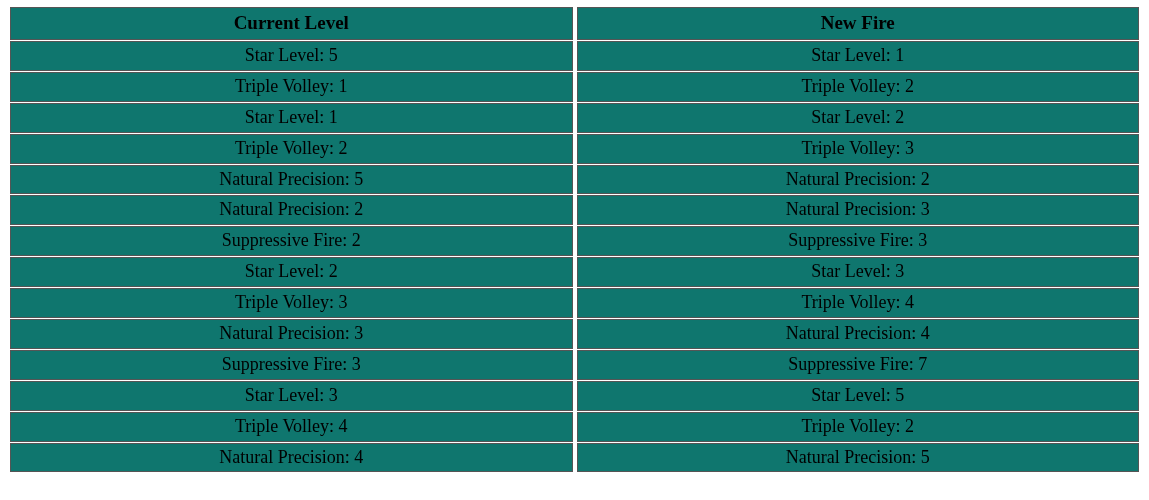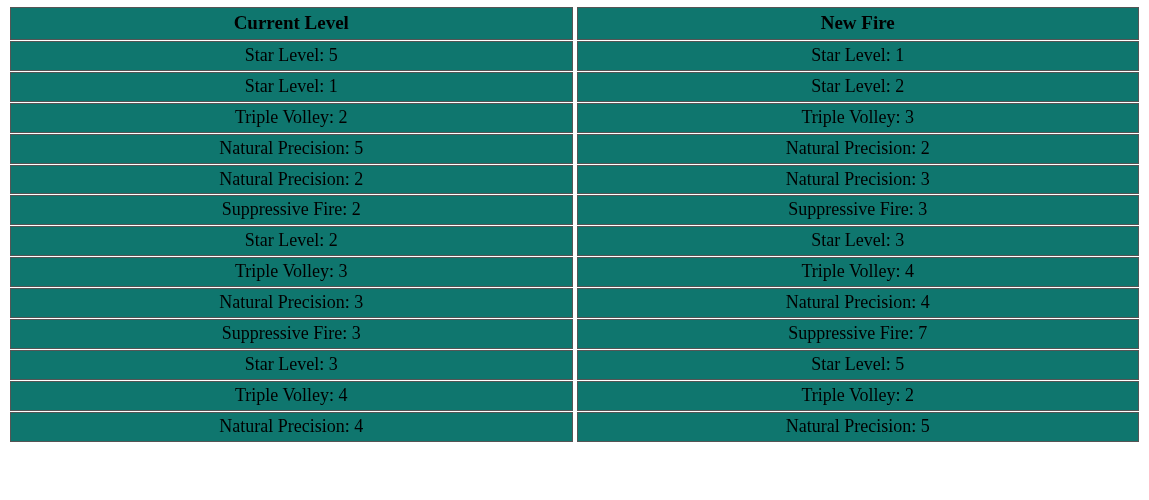--- a/index.html
+++ b/index.html
@@ -57,20 +57,24 @@
         <th>Current Level</th>
         <th>New Fire</th>
       </tr>
     </thead>
     <tbody>
       <tr>
         <td>Star Level: 5</td>
         <td>Star Level: 1</td>
       </tr>
       <tr>
+        <td>Triple Volley: 1</td>
+        <td>Triple Volley: 2</td>
+      </tr>
+      <tr>
         <td>Star Level: 1</td>
         <td>Star Level: 2</td>
       </tr>
       <tr>
         <td>Triple Volley: 2</td>
         <td>Triple Volley: 3</td>
       </tr>
       <tr>
         <td>Natural Precision: 5</td>
         <td>Natural Precision: 2</td>

